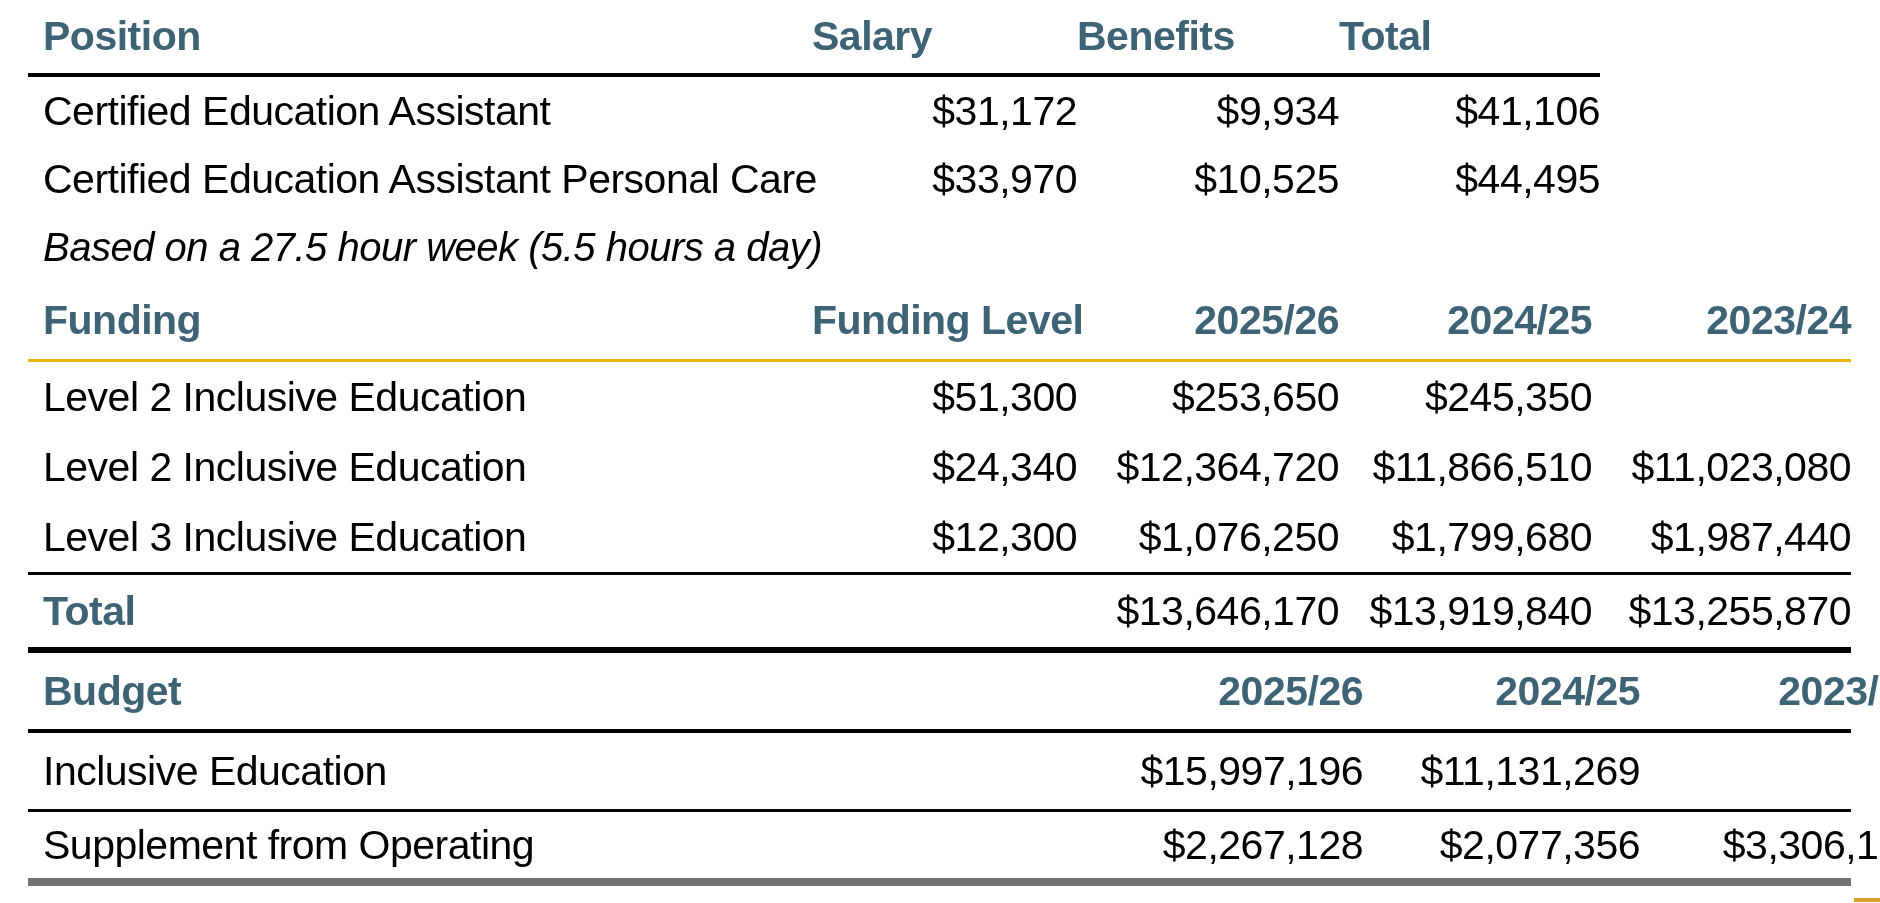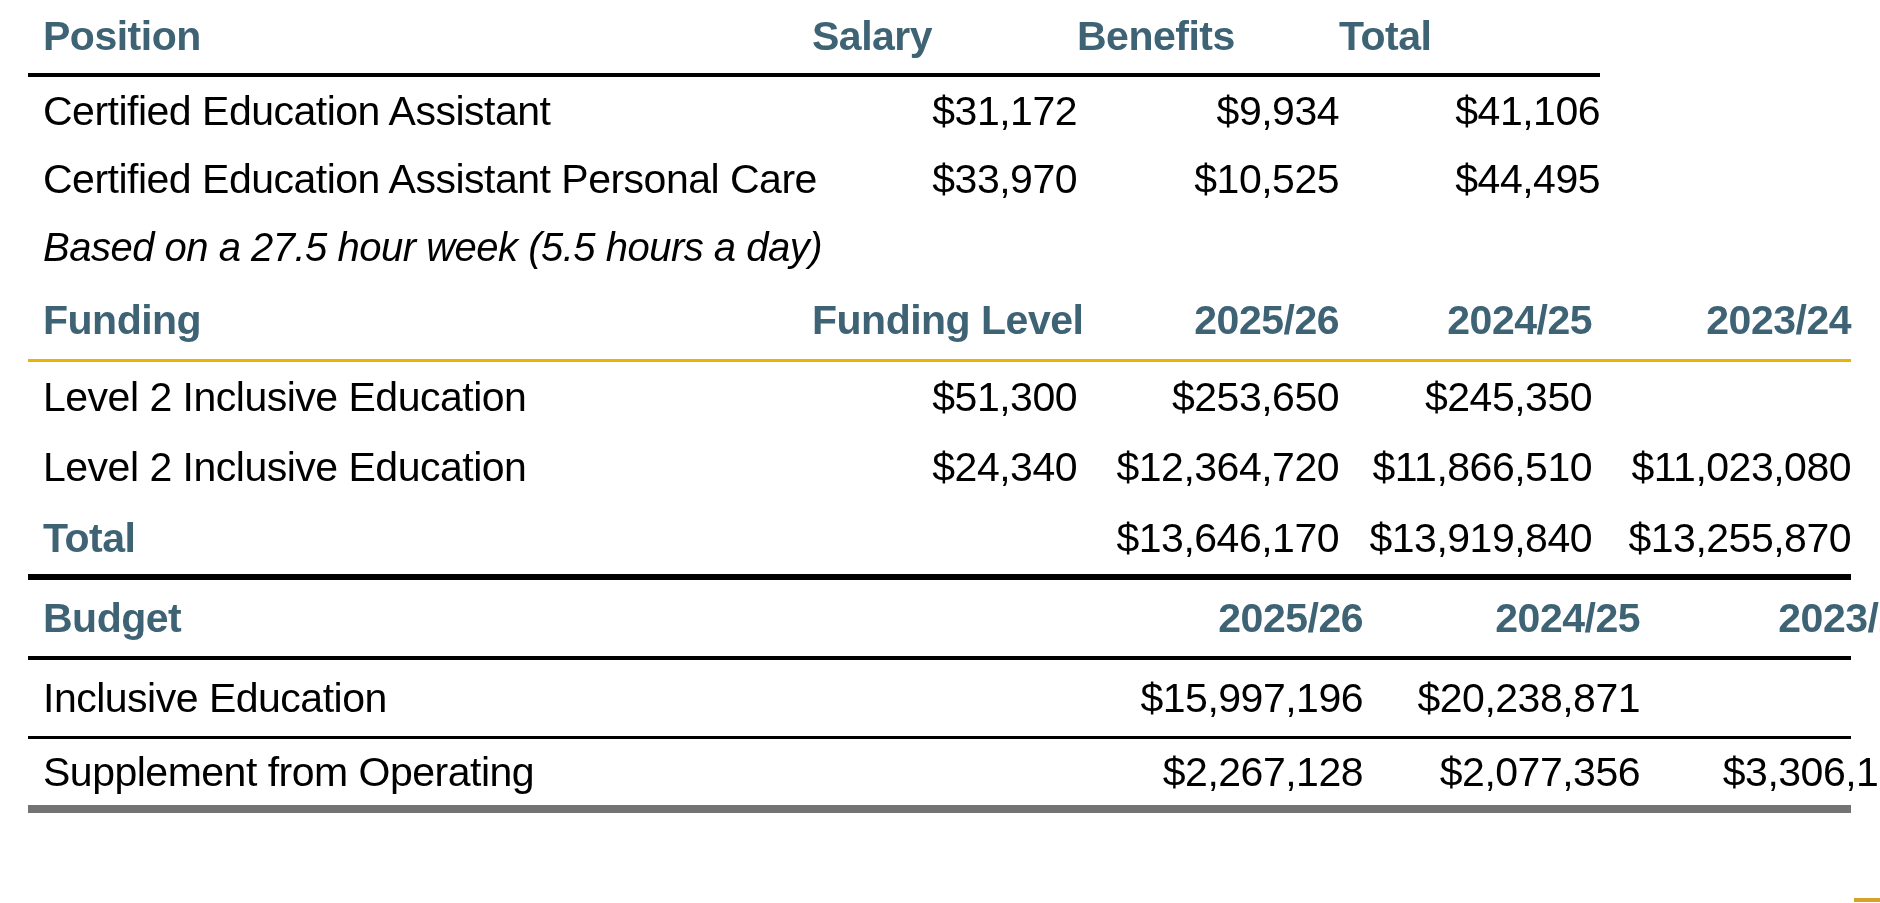--- a/index.html
+++ b/index.html
@@ -86,40 +86,47 @@
         <div class="cell num">$253,650</div>
         <div class="cell num">$245,350</div>
       </div>
       <div class="row grid5 fund-row">
         <div class="cell label">Level 2 Inclusive Education</div>
         <div class="cell num">$24,340</div>
         <div class="cell num">$12,364,720</div>
         <div class="cell num">$11,866,510</div>
         <div class="cell num">$11,023,080</div>
       </div>
+      <div class="row grid5 fund-row fund-last">
+        <div class="cell label">Level 3 Inclusive Education</div>
+        <div class="cell num">$12,300</div>
+        <div class="cell num">$1,076,250</div>
+        <div class="cell num">$1,799,680</div>
+        <div class="cell num">$1,987,440</div>
+      </div>
       <div class="row grid5 total-row">
         <div class="cell h label">Total</div>
         <div class="cell num"></div>
         <div class="cell num">$13,646,170</div>
         <div class="cell num">$13,919,840</div>
         <div class="cell num">$13,255,870</div>
       </div>
     </div>
 
     <div>
       <div class="row gridbudget budget-head">
         <div class="cell h label">Budget</div>
         <div class="cell h hr">2025/26</div>
         <div class="cell h hr">2024/25</div>
         <div class="cell h hr">2023/24</div>
       </div>
       <div class="row gridbudget budget-row1">
         <div class="cell label">Inclusive Education</div>
         <div class="cell num">$15,997,196</div>
-        <div class="cell num">$20,238,871</div>
+        <div class="cell num">$11,131,269</div>
       </div>
       <div class="row gridbudget budget-row2">
         <div class="cell label">Supplement from Operating</div>
         <div class="cell num">$2,267,128</div>
         <div class="cell num">$2,077,356</div>
         <div class="cell num">$3,306,122</div>
       </div>
     </div>
 
   </div>

